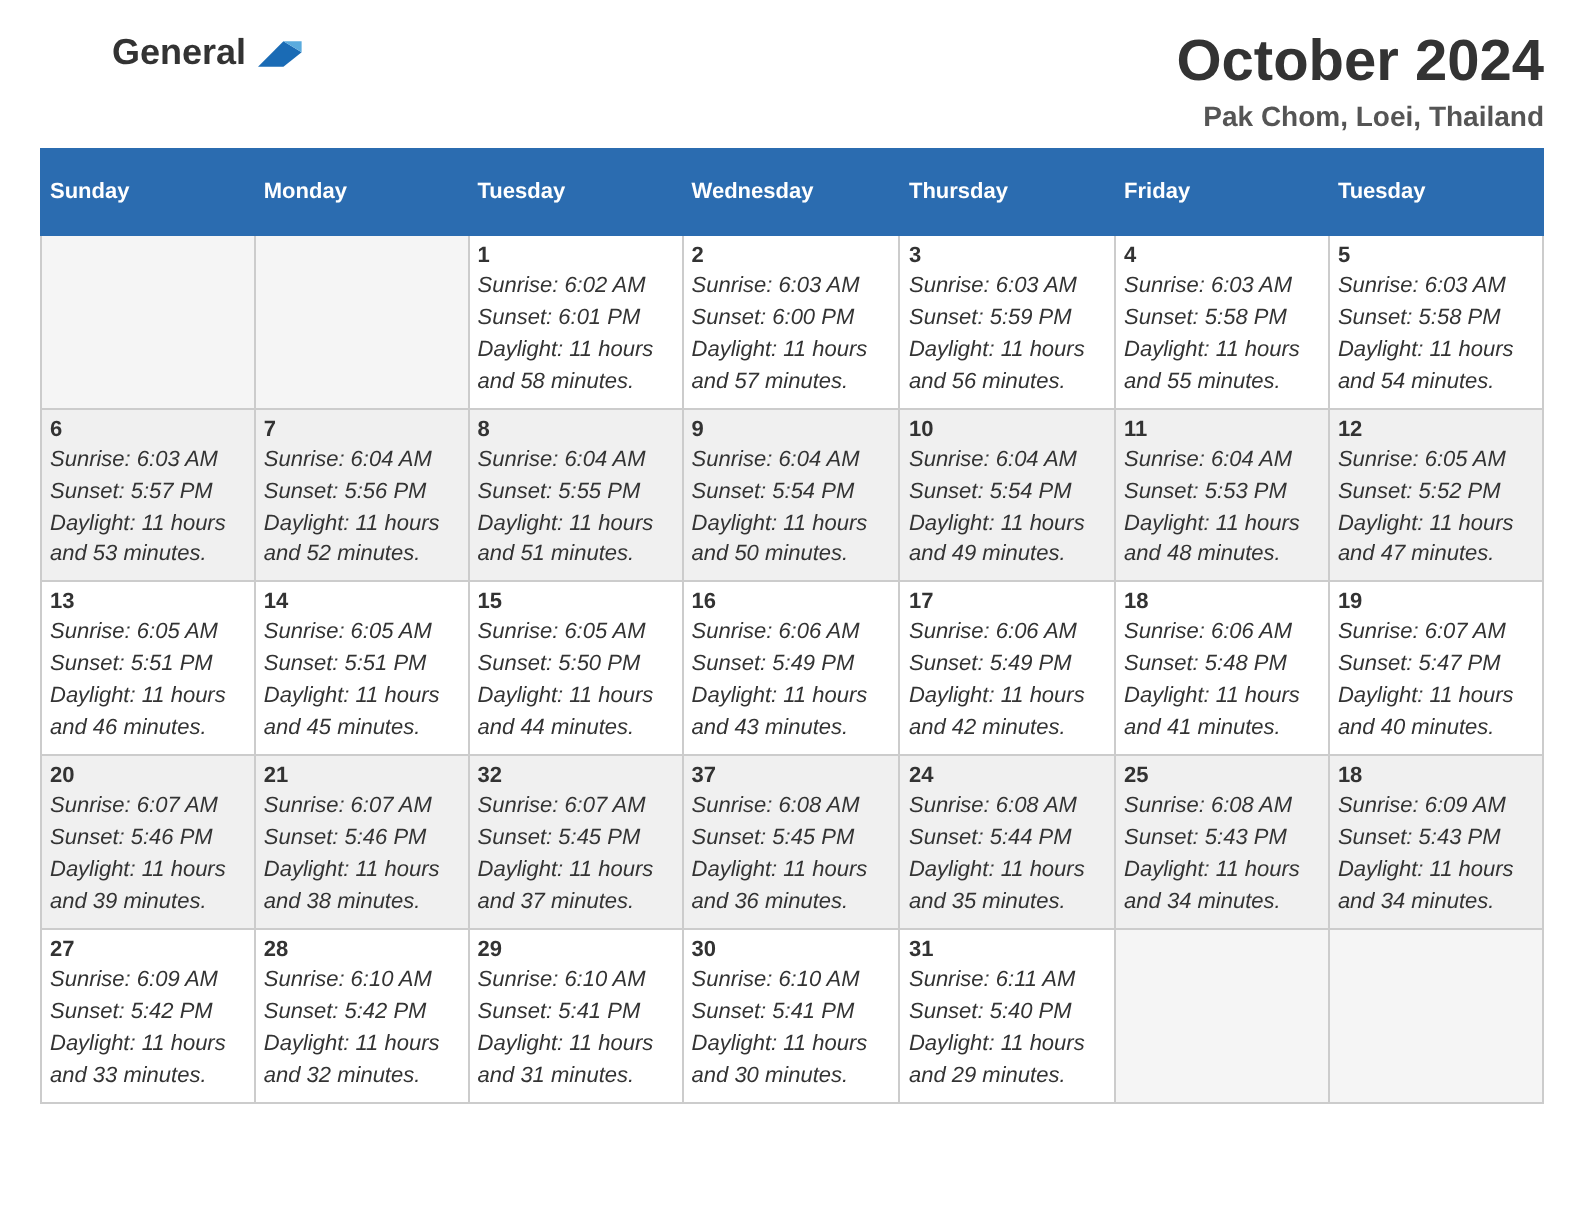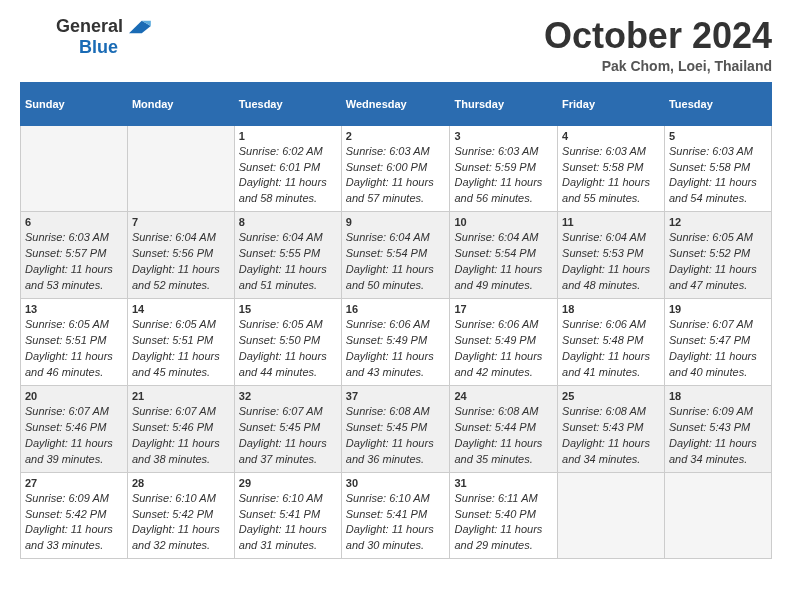--- a/index.html
+++ b/index.html
@@ -39,21 +39,21 @@
     .logo-blue { color: #1a6bb5; }
     .logo-icon {
       width: 28px;
       height: 20px;
       margin-left: 2px;
     }
     .title-block {
       text-align: right;
     }
     .month-title {
-      font-size: 36px;
+      font-size: 29px;
       font-weight: bold;
       color: #333;
       line-height: 1.1;
     }
     .subtitle {
       font-size: 14px;
       color: #555;
       margin-top: 2px;
       font-weight: bold;
     }
@@ -105,24 +105,20 @@
 
 <div class="page">
   <div class="header">
     <div class="logo">
       <div class="logo-text">
         <span class="logo-general">General</span>
         <svg class="logo-icon" viewBox="0 0 30 22" fill="none" xmlns="http://www.w3.org/2000/svg">
           <polygon points="4,18 18,4 28,10 18,18" fill="#1a6bb5"></polygon>
           <polygon points="18,4 28,10 28,4" fill="#5aabde"></polygon>
         </svg>
-      </div>
-      <div style="display:flex;">
-        <span class="logo-general" style="visibility:hidden">General</span>
-        <span class="logo-blue" style="font-size:18px;font-weight:bold;margin-left:2px;">Blue</span>
       </div>
     </div>
     <div class="title-block">
       <div class="month-title">October 2024</div>
       <div class="subtitle">Pak Chom, Loei, Thailand</div>
     </div>
   </div>
 
   <table class="calendar">
     <thead>

